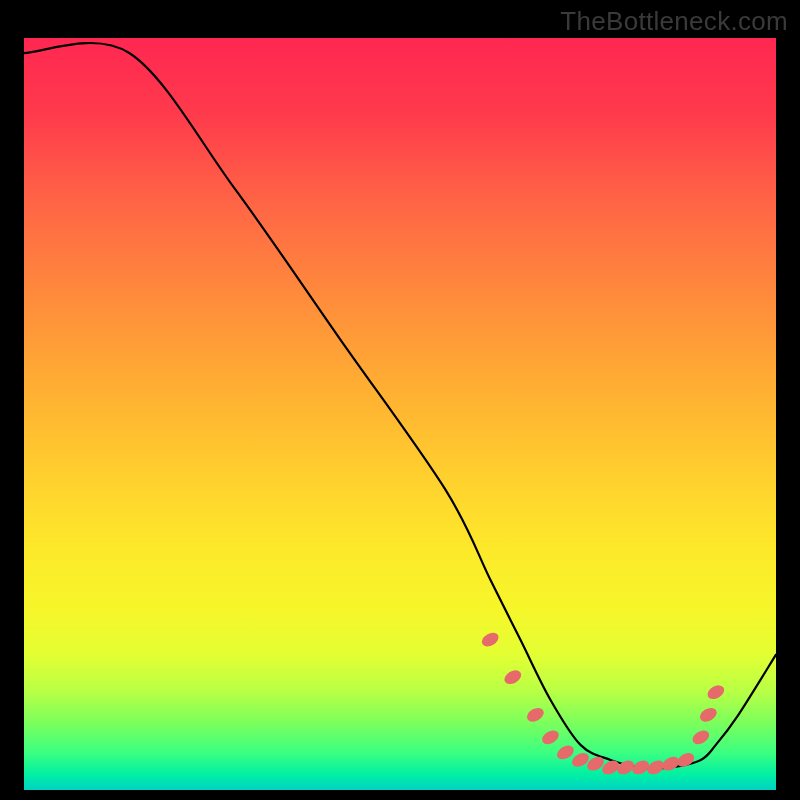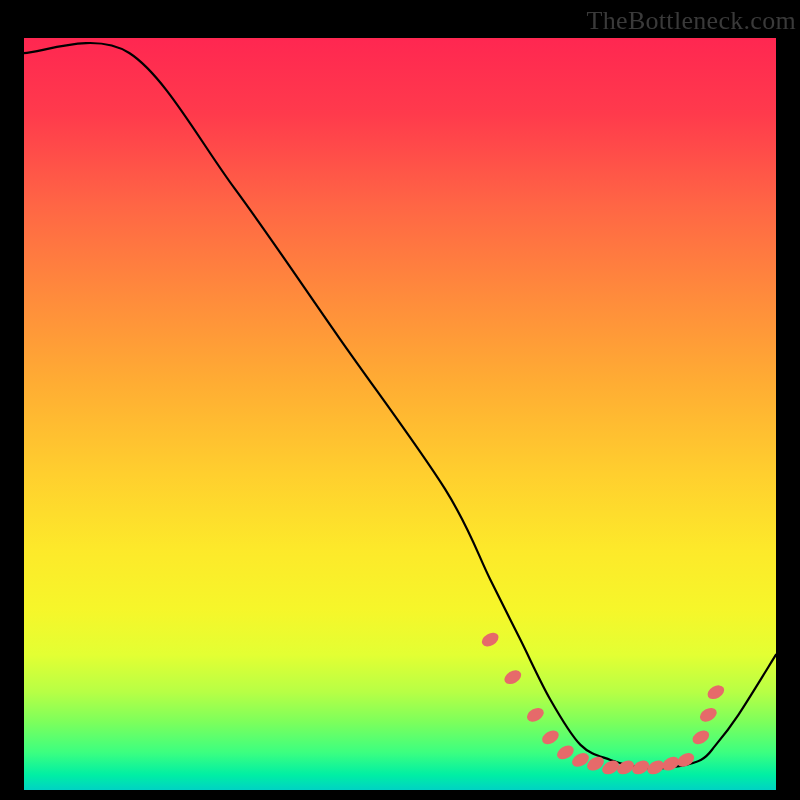--- a/index.html
+++ b/index.html
@@ -6,23 +6,23 @@
   html, body { width: 800px; height: 800px; overflow: hidden; background: #000; }
   .outer {
     width: 800px;
     height: 800px;
     background: #000;
     position: relative;
   }
   .watermark {
     position: absolute;
     top: 6px;
-    right: 4px;
+    right: 12px;
     color: #3a3a3a;
-    font-family: Liberation Serif, serif;
+    font-family: Liberation Sans, sans-serif;
     font-size: 26px;
     font-weight: 400;
     letter-spacing: 0.3px;
     z-index: 10;
   }
   .plot {
     position: absolute;
     left: 24px;
     top: 38px;
     width: 752px;

